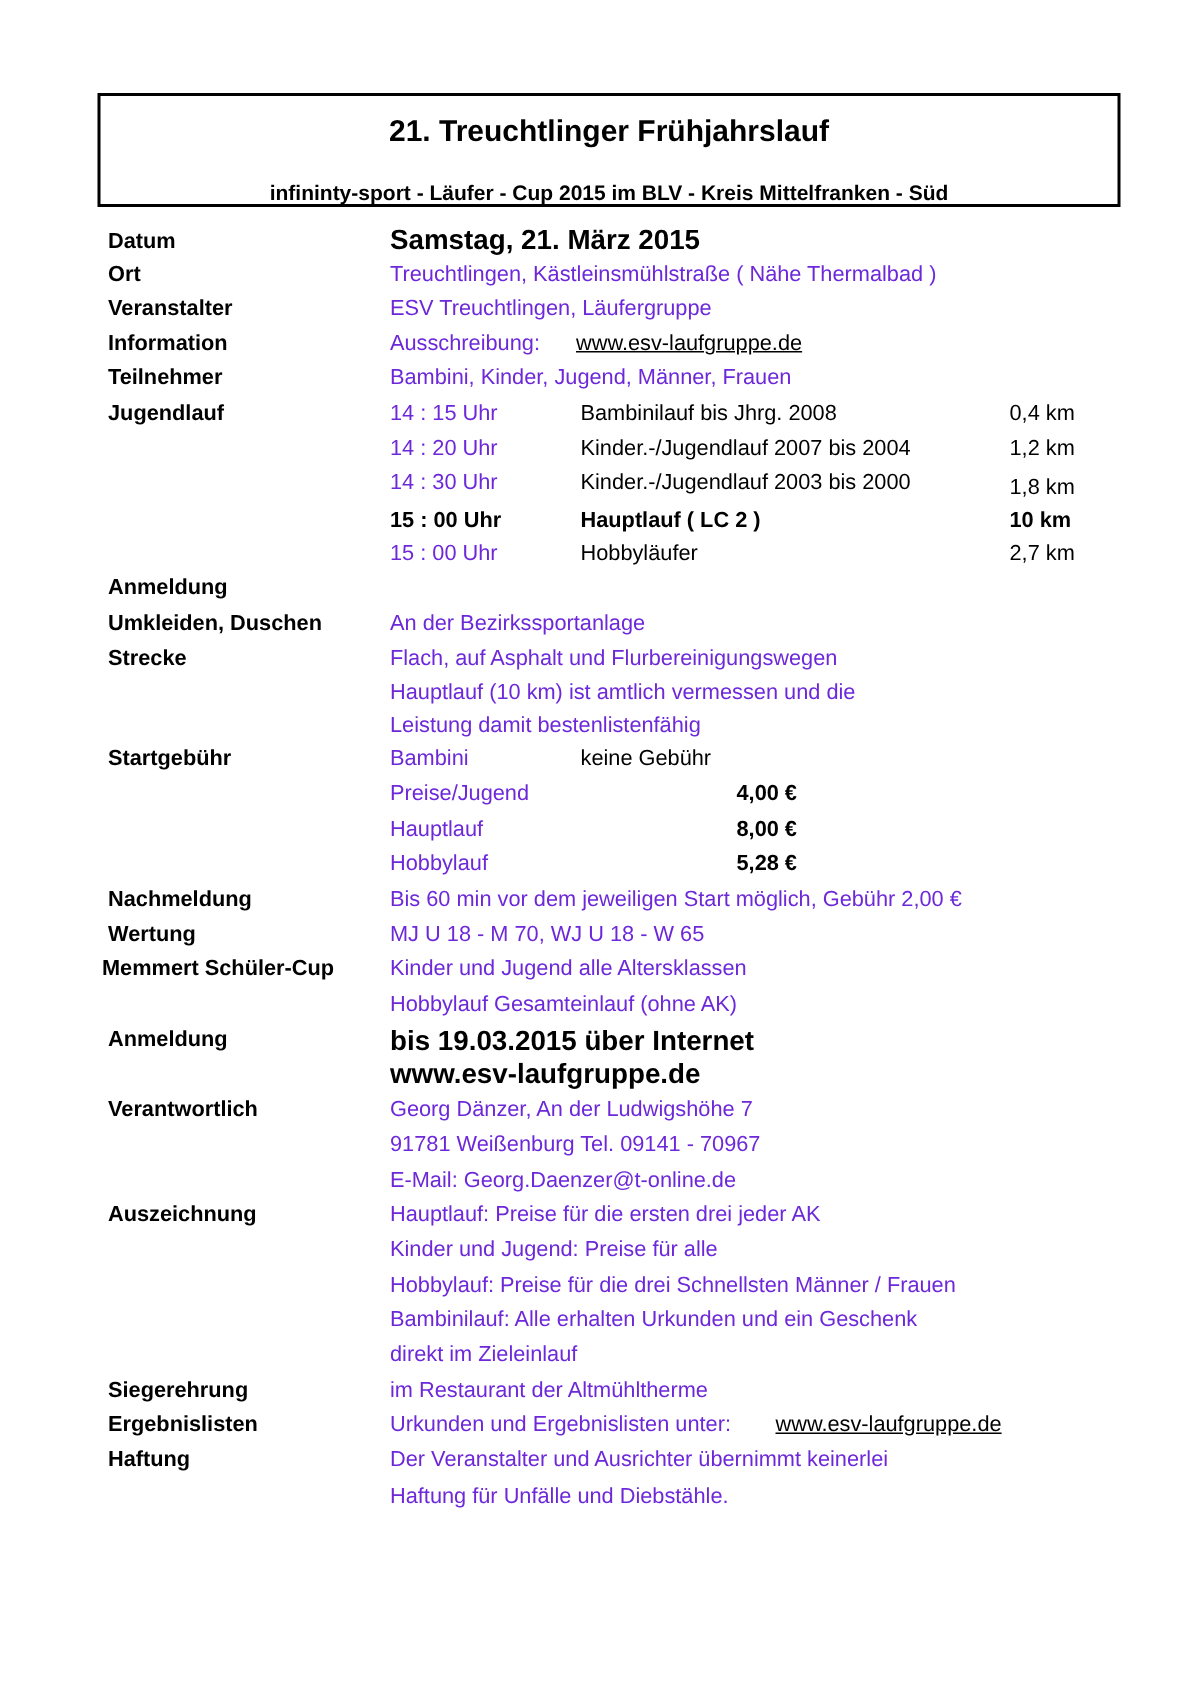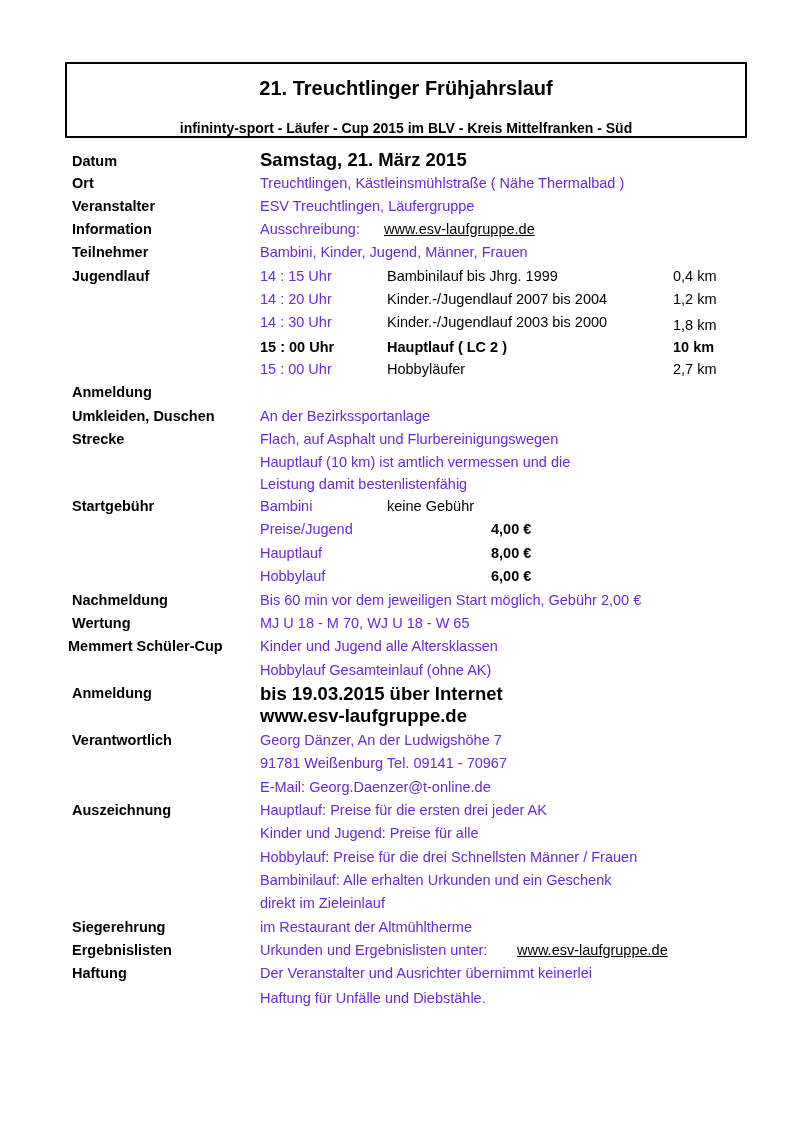--- a/index.html
+++ b/index.html
@@ -46,21 +46,21 @@
   <span class="val link" style="left:384px">www.esv-laufgruppe.de</span>
 </div>
 <div class="row" style="top:244px">
   <span class="label">Teilnehmer</span>
   <span class="val">Bambini, Kinder, Jugend, Männer, Frauen</span>
 </div>
 
 <div class="row" style="top:268px">
   <span class="label">Jugendlauf</span>
   <span class="val">14 : 15 Uhr</span>
-  <span class="c2">Bambinilauf bis Jhrg. 1999</span>
+  <span class="c2">Bambinilauf bis Jhrg. 2008</span>
   <span class="c3">0,4 km</span>
 </div>
 <div class="row" style="top:291px">
   <span class="val">14 : 20 Uhr</span>
   <span class="c2">Kinder.-/Jugendlauf 2007 bis 2004</span>
   <span class="c3">1,2 km</span>
 </div>
 <div class="row" style="top:314px">
   <span class="val">14 : 30 Uhr</span>
   <span class="c2">Kinder.-/Jugendlauf 2003 bis 2000</span>
@@ -103,21 +103,21 @@
 <div class="row" style="top:521px">
   <span class="val">Preise/Jugend</span>
   <span class="fee-amt">4,00 €</span>
 </div>
 <div class="row" style="top:545px">
   <span class="val">Hauptlauf</span>
   <span class="fee-amt">8,00 €</span>
 </div>
 <div class="row" style="top:568px">
   <span class="val">Hobbylauf</span>
-  <span class="fee-amt">6,00 €</span>
+  <span class="fee-amt">5,28 €</span>
 </div>
 
 <div class="row" style="top:592px">
   <span class="label">Nachmeldung</span>
   <span class="val">Bis 60 min vor dem jeweiligen Start möglich, Gebühr  2,00 €</span>
 </div>
 <div class="row" style="top:615px">
   <span class="label">Wertung</span>
   <span class="val">MJ U 18 - M 70,  WJ U 18 - W 65</span>
 </div>

